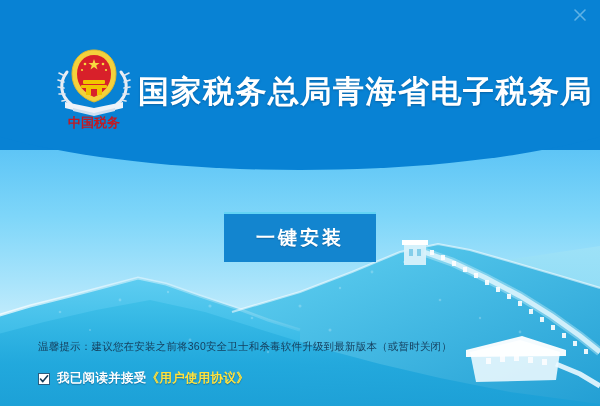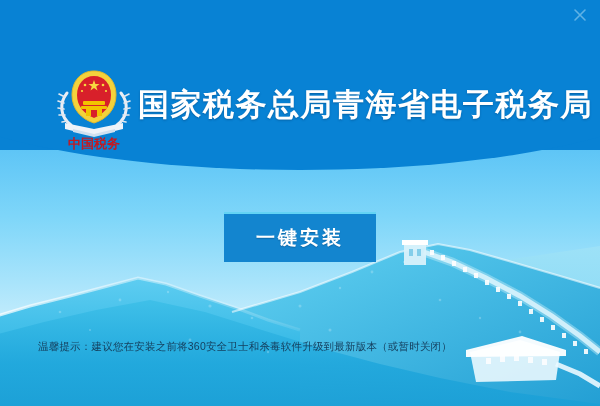--- a/index.html
+++ b/index.html
@@ -23,26 +23,26 @@
     position:absolute;left:-90px;top:-250px;width:780px;height:420px;
     background:#0882d4;
     border-radius:0 0 50% 50%/0 0 22% 22%;
   }
 
   
   .mountain-layer{position:absolute;left:0;top:0;width:600px;height:406px;}
 
   
   .logo{
-    position:absolute;left:53px;top:63px;width:82px;height:88px;
+    position:absolute;left:53px;top:42px;width:82px;height:88px;
   }
 
   
   .title{
-    position:absolute;left:138px;top:85px;
+    position:absolute;left:138px;top:72px;
     font-size:31px;font-weight:bold;color:#ffffff;
     letter-spacing:1.5px;line-height:40px;
     text-shadow:0 1px 2px rgba(0,40,80,.35);
     white-space:nowrap;
   }
 
   
   .close-btn{
     position:absolute;right:8px;top:4px;width:24px;height:22px;
     cursor:pointer;opacity:.55;
@@ -251,15 +251,24 @@
       <text x="41" y="85" text-anchor="middle" font-family="'Liberation Serif','DejaVu Serif',serif" font-size="13" font-weight="bold" fill="#c21a22">中国税务</text>
     </svg>
   </div>
 
   <div class="title">国家税务总局青海省电子税务局</div>
 
   <div class="install-btn">一键安装</div>
 
   <div class="tip">温馨提示：建议您在安装之前将360安全卫士和杀毒软件升级到最新版本（或暂时关闭）</div>
 
+  <div class="agree-row">
+    <span class="checkbox">
+      <svg width="10" height="10" viewBox="0 0 10 10" xmlns="http://www.w3.org/2000/svg">
+        <path d="M1.5,5 L3.8,7.6 L8.6,1.8" fill="none" stroke="#143f5c" stroke-width="1.6" stroke-linecap="round" stroke-linejoin="round"></path>
+      </svg>
+    </span>
+    <span class="agree-text">我已阅读并接受</span>
+    <span class="agree-link">《用户使用协议》</span>
+  </div>
 
 
 </div>
 
 </body></html>

